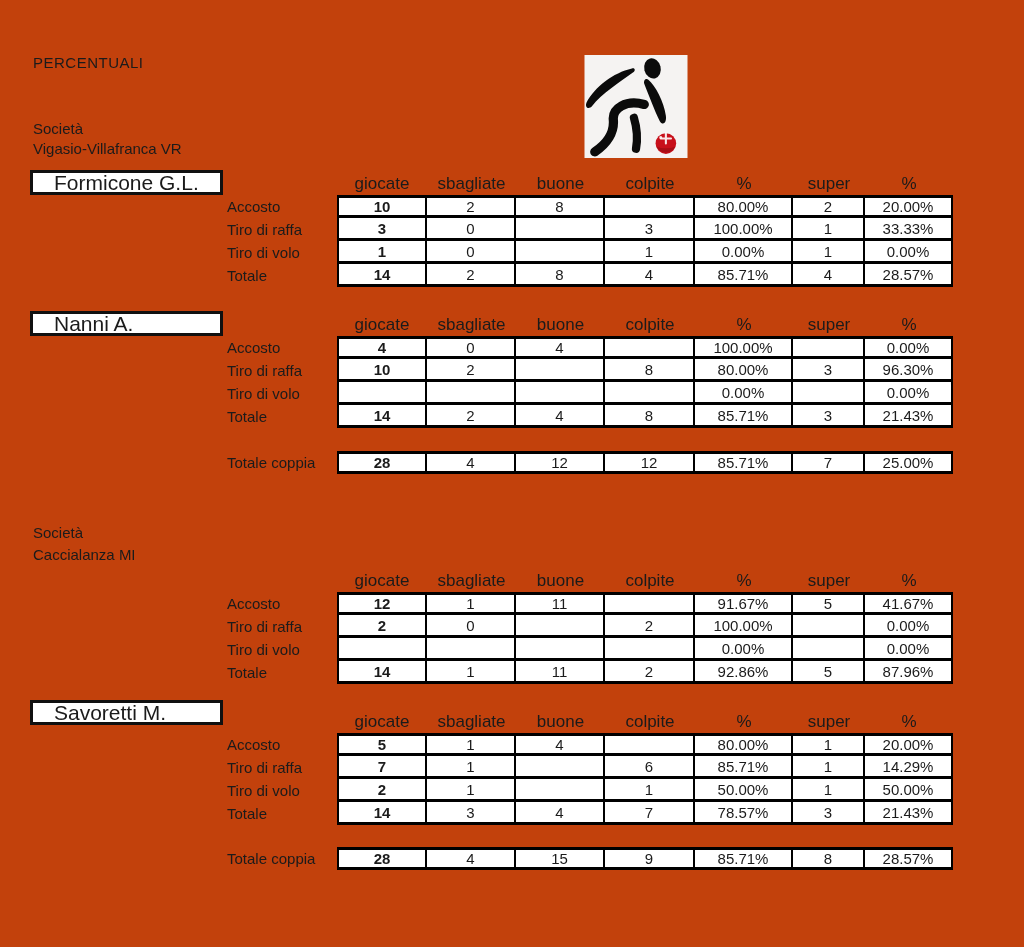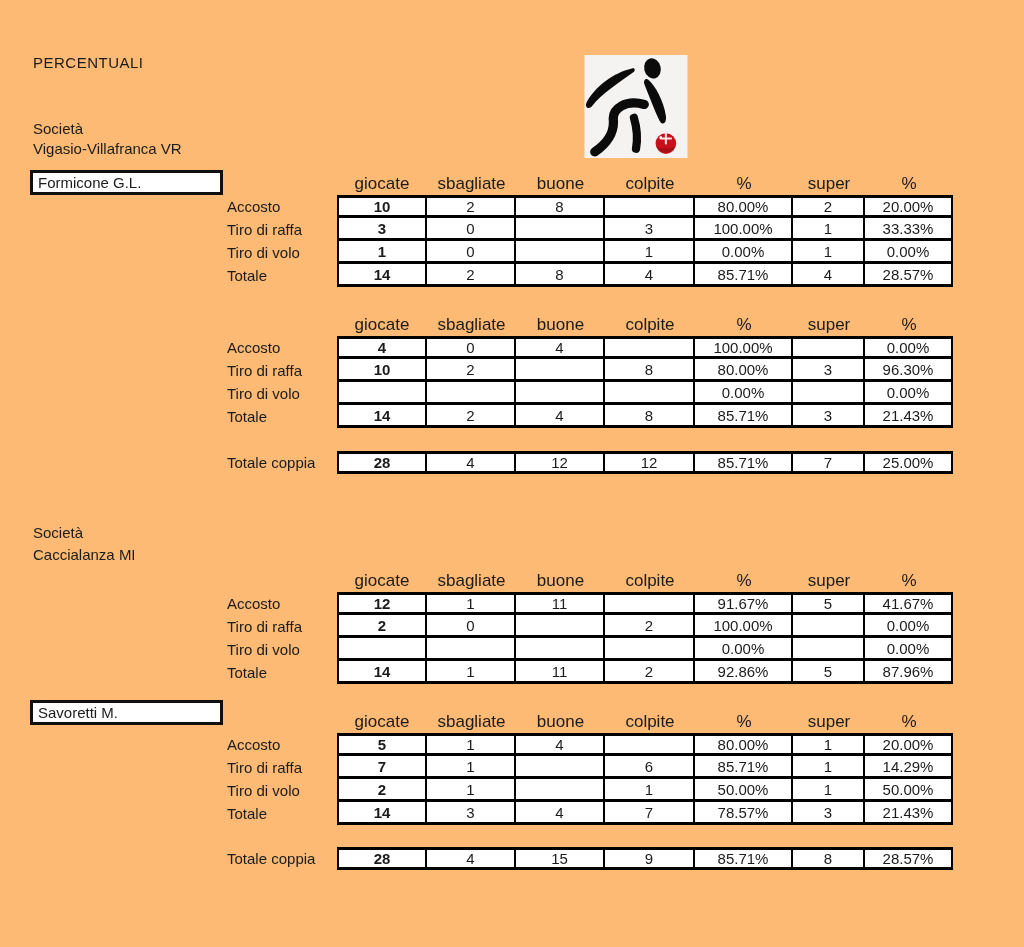--- a/index.html
+++ b/index.html
@@ -1,26 +1,26 @@
 <!DOCTYPE html>
 <html><head>
 <meta charset="utf-8">
 <style>
   html,body{margin:0;padding:0;background:#ffffff;}
   .page{
-    position:relative;width:1024px;height:947px;background:#fdba74;
+    position:relative;width:1024px;height:947px;background:#c2410c;
     font-family:"Liberation Sans",sans-serif;color:#1b1b1b;overflow:hidden;
   }
   .line{position:absolute;left:33px;font-size:15px;white-space:nowrap;}
   .title{letter-spacing:0.5px;}
   .logo{position:absolute;left:582px;top:55px;width:108px;height:103px;}
   .namebox{
     position:absolute;left:30px;width:193px;height:25px;
     border:3px solid #101010;box-sizing:border-box;background:#ffffff;
-    display:flex;align-items:center;padding-left:5px;font-size:15px;white-space:nowrap;
+    display:flex;align-items:center;padding-left:21px;font-size:21px;white-space:nowrap;
   }
   .ptable{position:absolute;left:227px;}
   .trow{display:flex;}
   .lcell{
     width:110px;font-size:15px;display:flex;align-items:center;
     box-sizing:border-box;padding-right:12px;white-space:nowrap;
   }
   .hcell{
     font-size:17px;display:flex;align-items:center;justify-content:center;
     height:22px;box-sizing:border-box;
@@ -114,20 +114,23 @@
         <div class="cell c0 cfirst">14</div>
         <div class="cell c1">2</div>
         <div class="cell c2">8</div>
         <div class="cell c3">4</div>
         <div class="cell c4">85.71%</div>
         <div class="cell c5">4</div>
         <div class="cell c6">28.57%</div>
       </div>
     </div>
 
+  <div class="namebox" style="top:311px">
+    <span>Nanni A.</span>
+  </div>
   <div class="ptable" style="top:314px">
       <div class="trow">
         <div class="lcell"></div>
         <div class="hcell c0">giocate</div>
         <div class="hcell c1">sbagliate</div>
         <div class="hcell c2">buone</div>
         <div class="hcell c3">colpite</div>
         <div class="hcell c4">%</div>
         <div class="hcell c5">super</div>
         <div class="hcell c6">%</div>

